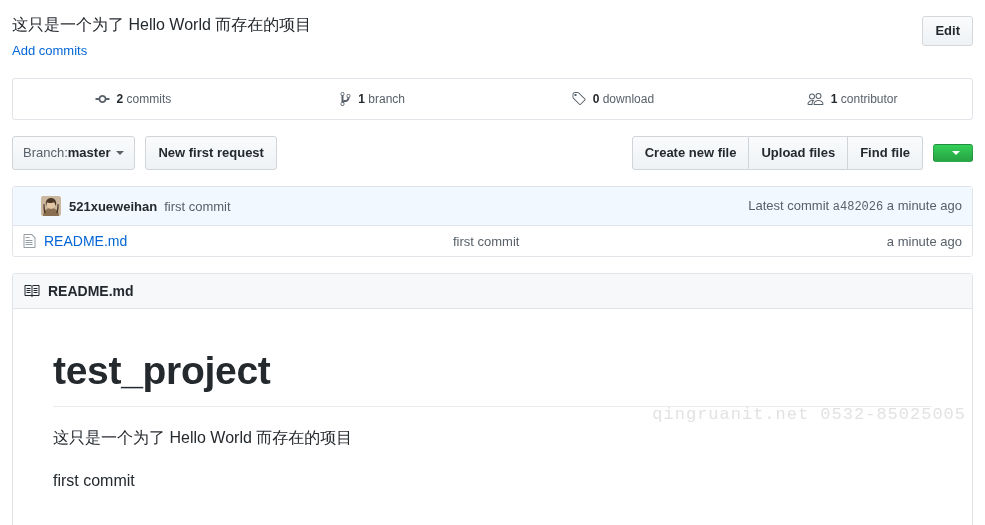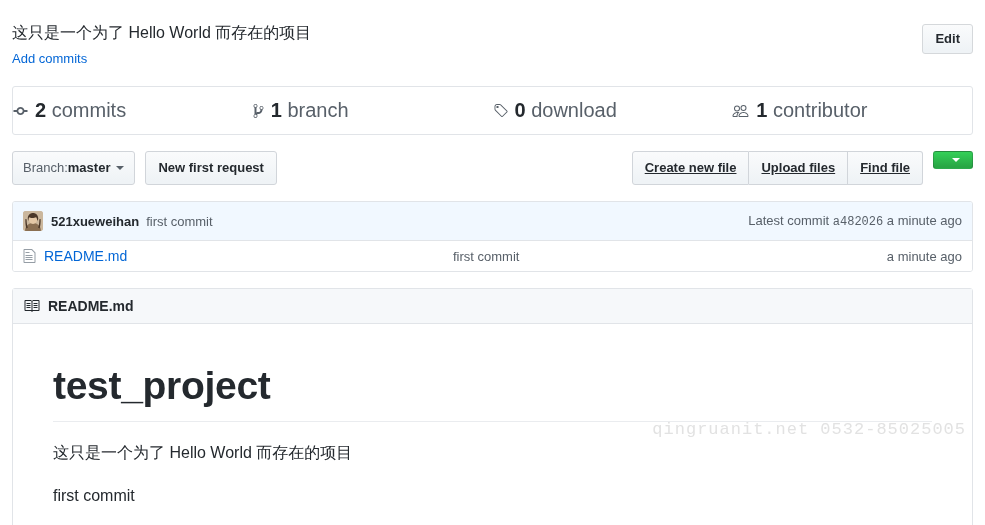--- a/index.html
+++ b/index.html
@@ -14,21 +14,21 @@
   body {
     font-family: "Liberation Sans", "DejaVu Sans", sans-serif;
     font-size: 14px;
     color: #24292e;
     -webkit-font-smoothing: antialiased;
   }
   .page {
     position: relative;
     width: 985px;
     height: 494px;
-    padding: 8px 4px;
+    padding: 0 4px;
   }
 
   
   .repo-desc-row {
     display: flex;
     align-items: flex-start;
     justify-content: space-between;
     padding: 14px 8px 0 8px;
   }
   .desc-block { flex: 1 1 auto; min-width: 0; }
@@ -68,22 +68,23 @@
     margin: 18px 8px 0 8px;
     border: 1px solid #e1e4e8;
     border-radius: 3px;
     background: #fff;
     overflow: hidden;
   }
   .num-item {
     flex: 1 1 25%;
     display: flex;
     align-items: center;
+    justify-content: center;
     padding: 12px 0;
-    font-size: 20px;
+    font-size: 12px;
     color: #586069;
     cursor: pointer;
     text-decoration: none;
   }
   .num-icon {
     display: inline-flex;
     align-items: center;
     justify-content: center;
     margin-right: 7px;
     color: #586069;
@@ -92,21 +93,21 @@
   .num-text b { color: #24292e; font-weight: bold; }
 
   
   .file-nav {
     display: flex;
     align-items: center;
     justify-content: space-between;
     margin: 16px 8px 0 8px;
   }
   .fn-left { display: flex; align-items: center; }
-  .fn-right { display: flex; align-items: flex-start; text-decoration: underline; }
+  .fn-right { display: flex; align-items: center; }
   .btn {
     display: inline-flex;
     align-items: center;
     padding: 6px 12px;
     font-size: 13px;
     font-weight: bold;
     line-height: 20px;
     color: #24292e;
     background: linear-gradient(-180deg, #fafbfc 0%, #eff3f6 90%);
     border: 1px solid #d1d5da;
@@ -153,21 +154,21 @@
   }
   .commit-tease {
     display: flex;
     align-items: center;
     justify-content: space-between;
     padding: 9px 10px;
     background: #f1f8ff;
     border-bottom: 1px solid #e1e4e8;
     font-size: 13px;
   }
-  .ct-left { display: flex; align-items: center; min-width: 0; }
+  .ct-left { display: flex; align-items: center; min-width: 0; margin-left: 18px; }
   .avatar {
     width: 20px; height: 20px;
     border-radius: 3px;
     margin-right: 8px;
     flex: 0 0 auto;
     overflow: hidden;
     background: #c9b49a;
     display: block;
   }
   .author {

